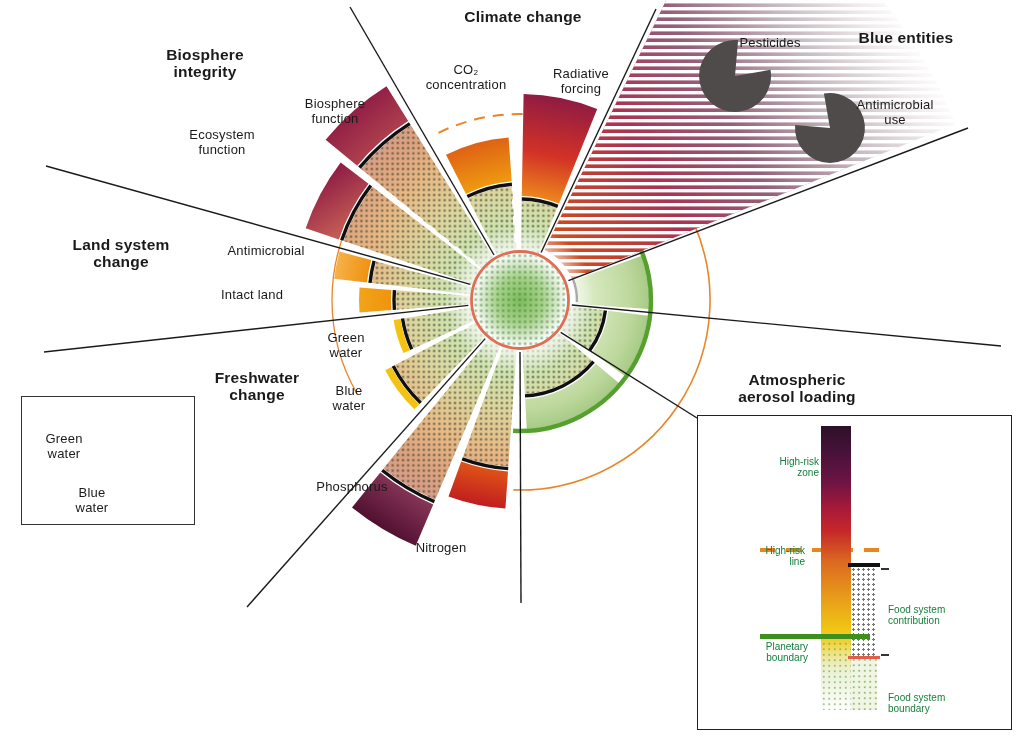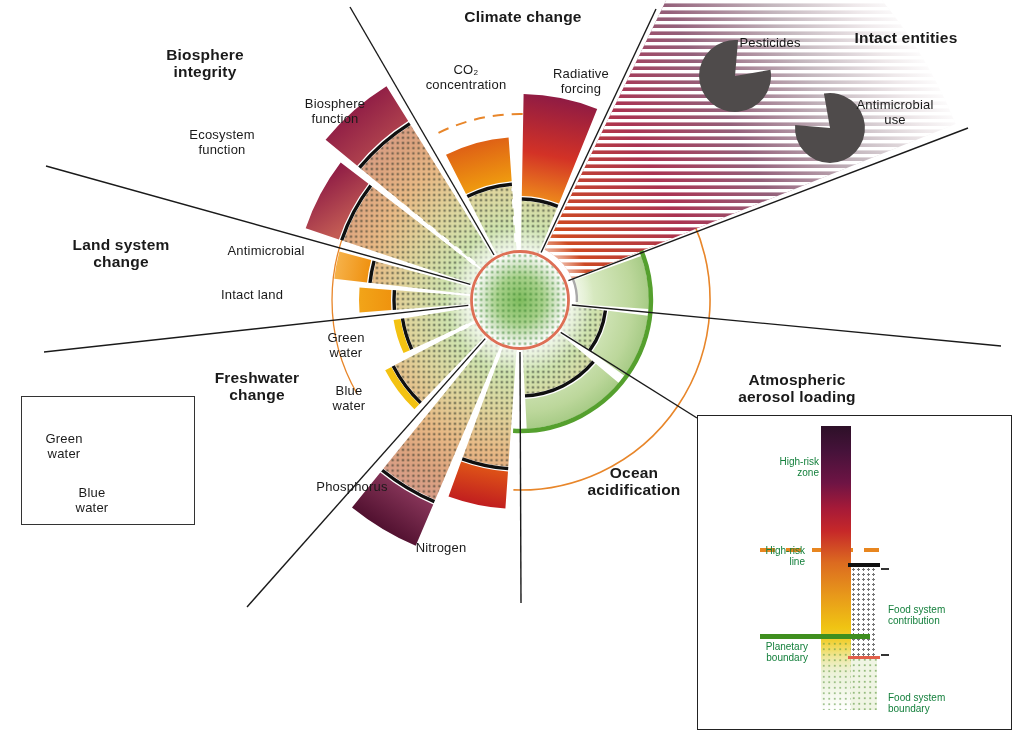--- a/index.html
+++ b/index.html
@@ -255,28 +255,26 @@
   <svg x="22.5" y="397.5" width="169" height="124" viewBox="382 310 118 87" preserveAspectRatio="xMidYMid slice">
     <use href="#wheel"></use>
   </svg>
 </svg>
 
 <div class="lbl bold" style="left:523px;top:17px">Climate change</div>
 <div class="lbl" style="left:466px;top:78px">CO₂
 concentration</div>
 <div class="lbl" style="left:581px;top:82px">Radiative
 forcing</div>
-<div class="lbl bold" style="left:906px;top:38px">Intact entities</div>
+<div class="lbl bold" style="left:906px;top:38px">Blue entities</div>
 <div class="lbl" style="left:770px;top:43px">Pesticides</div>
 <div class="lbl" style="left:895px;top:113px">Antimicrobial
 use</div>
 <div class="lbl bold" style="left:797px;top:388px">Atmospheric
 aerosol loading</div>
-<div class="lbl bold" style="left:634px;top:481px">Ocean
-acidification</div>
 <div class="lbl" style="left:352px;top:487px">Phosphorus</div>
 <div class="lbl" style="left:441px;top:548px">Nitrogen</div>
 <div class="lbl bold" style="left:257px;top:386px">Freshwater
 change</div>
 <div class="lbl" style="left:346px;top:346px">Green
 water</div>
 <div class="lbl" style="left:349px;top:399px">Blue
 water</div>
 <div class="lbl bold" style="left:121px;top:253px">Land system
 change</div>

